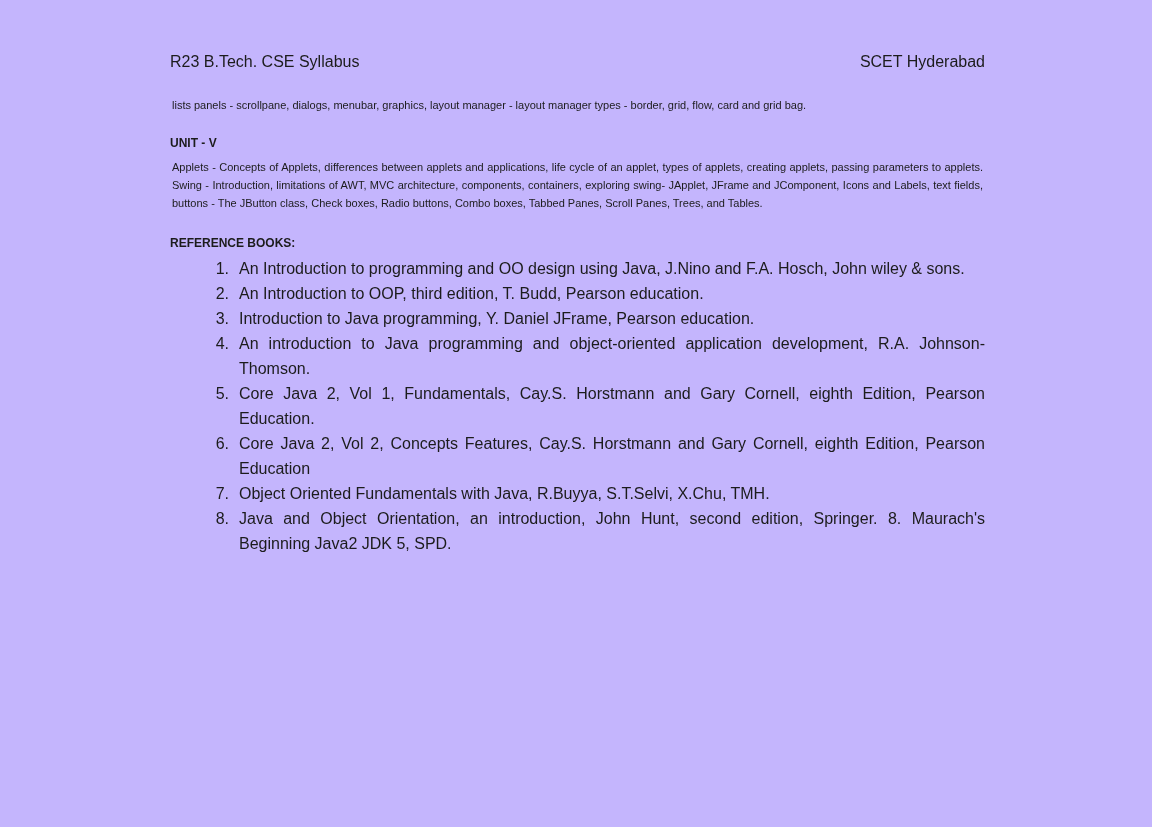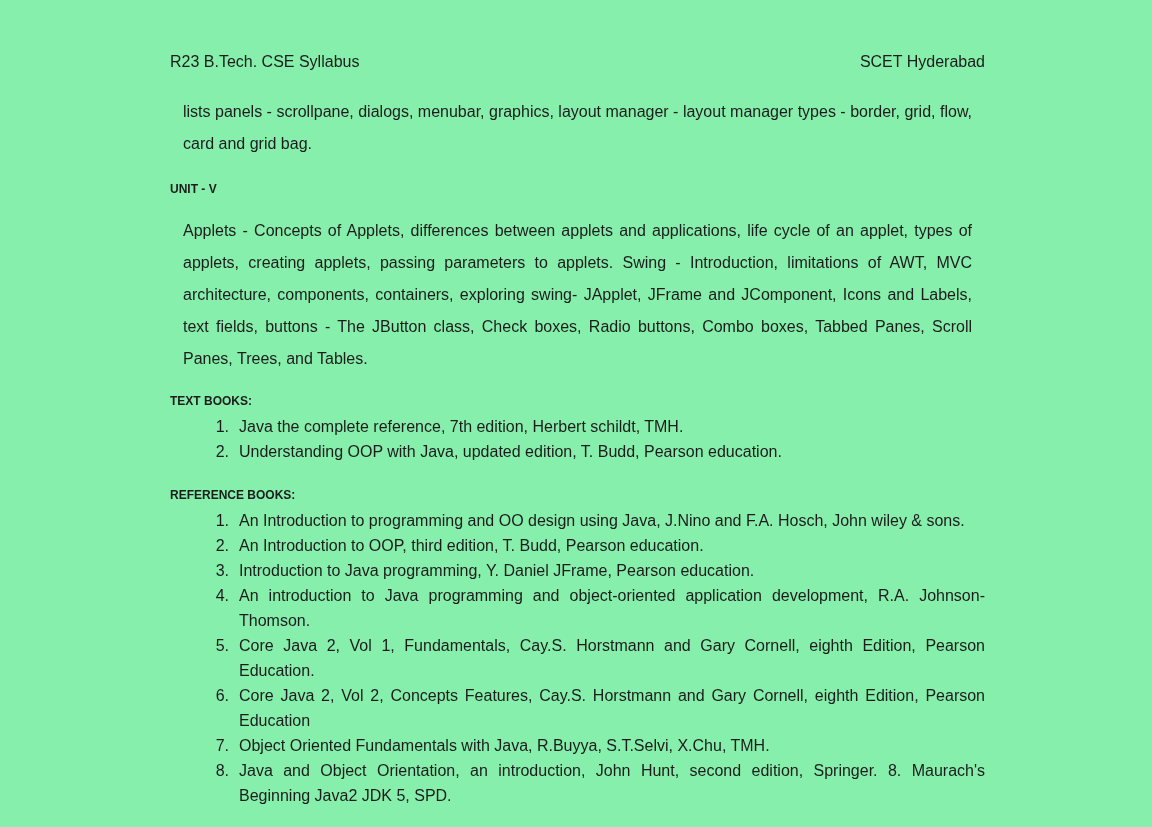--- a/index.html
+++ b/index.html
@@ -12,36 +12,36 @@
     height: 827px;
     overflow: hidden;
     font-family: "Liberation Sans", "DejaVu Sans", sans-serif;
     color: #1c1c1c;
   }
   .page {
     box-sizing: border-box;
     width: 1152px;
     height: 827px;
     padding: 49px 167px 0 170px;
-    background: #86efac;
+    background: #c4b5fd;
     filter: blur(0.3px);
   }
   .header-row {
     display: flex;
     justify-content: space-between;
     align-items: baseline;
     font-size: 16px;
     line-height: 25px;
     margin-bottom: 22px;
   }
   .para {
-    font-size: 16px;
-    line-height: 32px;
+    font-size: 11px;
+    line-height: 18px;
     text-align: justify;
-    margin: 13px;
+    margin: 2px;
   }
   .section {
     margin-top: 17px;
   }
   .section-heading {
     font-size: 12px;
     line-height: 25px;
     font-weight: bold;
     margin: 0;
   }
@@ -69,27 +69,20 @@
     <span>SCET Hyderabad</span>
   </div>
 
   <p class="para">lists panels - scrollpane, dialogs, menubar, graphics, layout manager - layout manager types - border, grid, flow, card and grid bag.</p>
 
   <div class="section">
     <h3 class="section-heading">UNIT - V</h3>
     <p class="para">Applets - Concepts of Applets, differences between applets and applications, life cycle of an applet, types of applets, creating applets, passing parameters to applets. Swing - Introduction, limitations of AWT, MVC architecture, components, containers, exploring swing- JApplet, JFrame and JComponent, Icons and Labels, text fields, buttons - The JButton class, Check boxes, Radio buttons, Combo boxes, Tabbed Panes, Scroll Panes, Trees, and Tables.</p>
   </div>
 
-  <div class="section" style="margin-top:14px;">
-    <h3 class="section-heading">TEXT BOOKS:</h3>
-    <ol class="book-list">
-      <li>Java the complete reference, 7th edition, Herbert schildt, TMH.</li>
-      <li>Understanding OOP with Java, updated edition, T. Budd, Pearson education.</li>
-    </ol>
-  </div>
 
   <div class="section" style="margin-top:19px;">
     <h3 class="section-heading">REFERENCE BOOKS:</h3>
     <ol class="book-list">
       <li>An Introduction to programming and OO design using Java, J.Nino and F.A. Hosch, John wiley &amp; sons.</li>
       <li>An Introduction to OOP, third edition, T. Budd, Pearson education.</li>
       <li>Introduction to Java programming, Y. Daniel JFrame, Pearson education.</li>
       <li>An introduction to Java programming and object-oriented application development, R.A. Johnson- Thomson.</li>
       <li>Core Java 2, Vol 1, Fundamentals, Cay.S. Horstmann and Gary Cornell, eighth Edition, Pearson Education.</li>
       <li>Core Java 2, Vol 2, Concepts Features, Cay.S. Horstmann and Gary Cornell, eighth Edition, Pearson Education</li>

